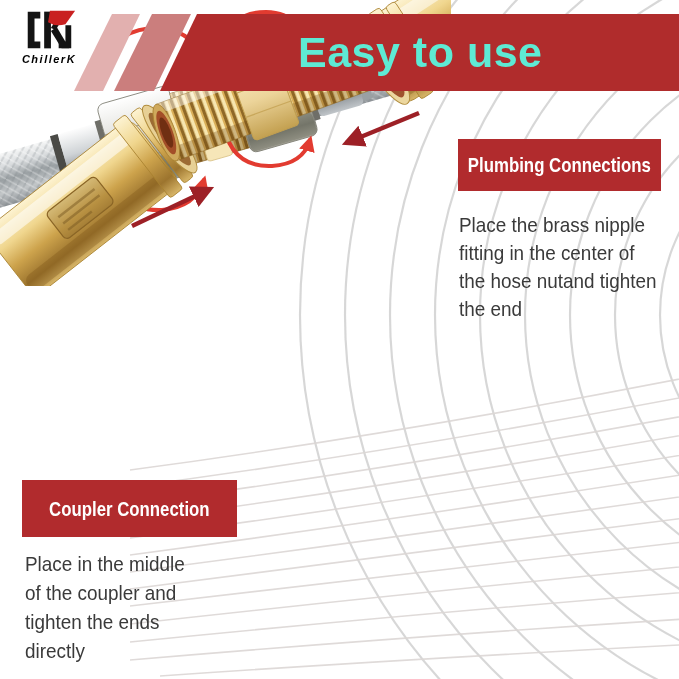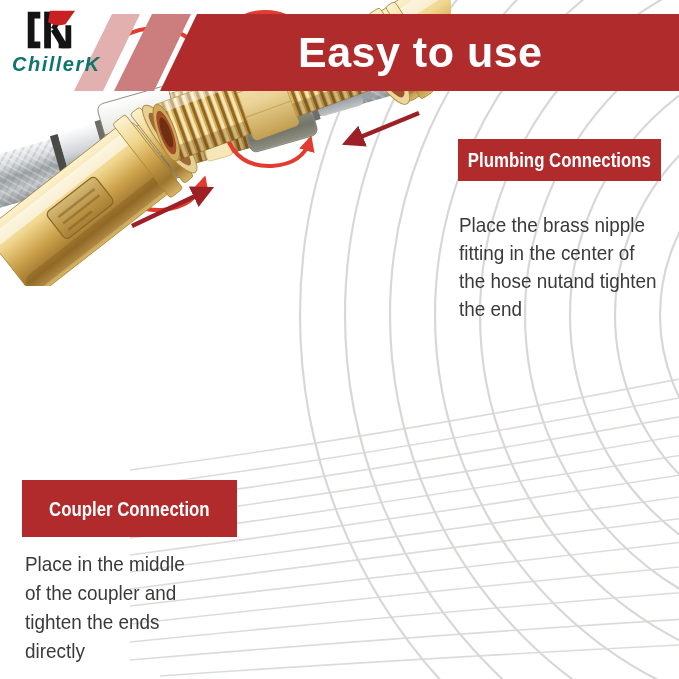--- a/index.html
+++ b/index.html
@@ -9,37 +9,37 @@
   }
   .page svg{display:block;}
   #bg-arcs{position:absolute;left:0;top:0;z-index:0;}
   .fig{position:absolute;z-index:1;}
   .fig-hose{left:0;top:138;}
   .fig-couplers{left:228;top:393;}
 
   
   .logo{position:absolute;left:12px;top:8px;width:74px;text-align:center;z-index:3;}
   .logo-glyph{margin:0 auto;}
-  .logo-text{font-size:20px;font-weight:bold;font-style:italic;letter-spacing:1.5px;color:#0f766e;margin-top:1px;}
+  .logo-text{font-size:11px;font-weight:bold;font-style:italic;letter-spacing:1.5px;color:#000000;margin-top:1px;}
 
   
   .stripe{position:absolute;top:14px;height:77px;z-index:2;}
   .stripe1{left:74px;width:66px;background:#e2b0af;clip-path:polygon(38px 0,66px 0,29px 100%,0 100%);}
   .stripe2{left:114px;width:77px;background:#cb7e7d;clip-path:polygon(38px 0,77px 0,40px 100%,0 100%);}
   .banner{
     position:absolute;left:160px;top:14px;width:519px;height:77px;background:#b02c2c;
     clip-path:polygon(37px 0,100% 0,100% 100%,0 100%);
     display:flex;align-items:center;box-sizing:border-box;padding-left:138px;z-index:2;
   }
-  .banner-title{font-size:43px;font-weight:bold;color:#ffffff;letter-spacing:0.5px;white-space:nowrap;}
+  .banner-title{font-size:43px;font-weight:bold;color:#5eead4;letter-spacing:0.5px;white-space:nowrap;}
 
   
   .label{position:absolute;background:#b12b2d;display:flex;align-items:center;justify-content:center;z-index:2;}
   .label span{font-size:21px;font-weight:bold;color:#ffffff;white-space:nowrap;transform:scaleX(0.8);}
-  .plumbing-label{left:458px;top:139px;width:203px;height:42px;}
+  .plumbing-label{left:458px;top:139px;width:203px;height:52px;}
   .coupler-label{left:22px;top:480px;width:215px;height:57px;}
 
   
   .body{position:absolute;color:#3a3a3a;font-size:21px;transform:scaleX(0.9);transform-origin:left top;z-index:2;}
   .body div{white-space:nowrap;}
   .plumbing-body{left:459px;top:211px;line-height:28px;}
   .coupler-body{left:25px;top:549px;line-height:29px;}
 </style>
 </head>
 <body>

